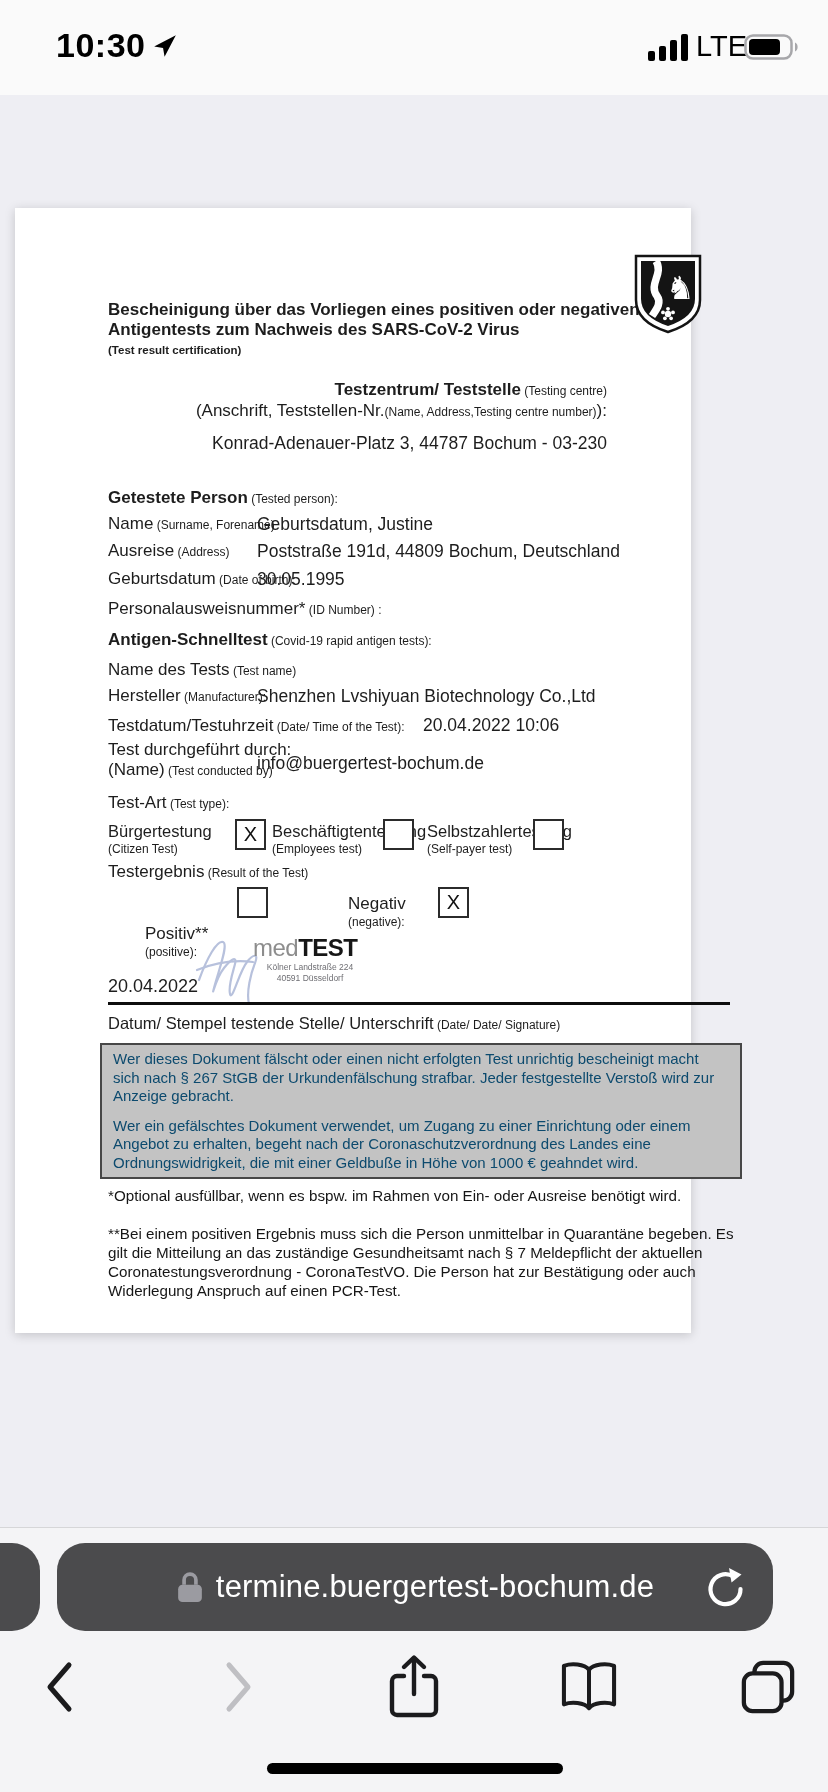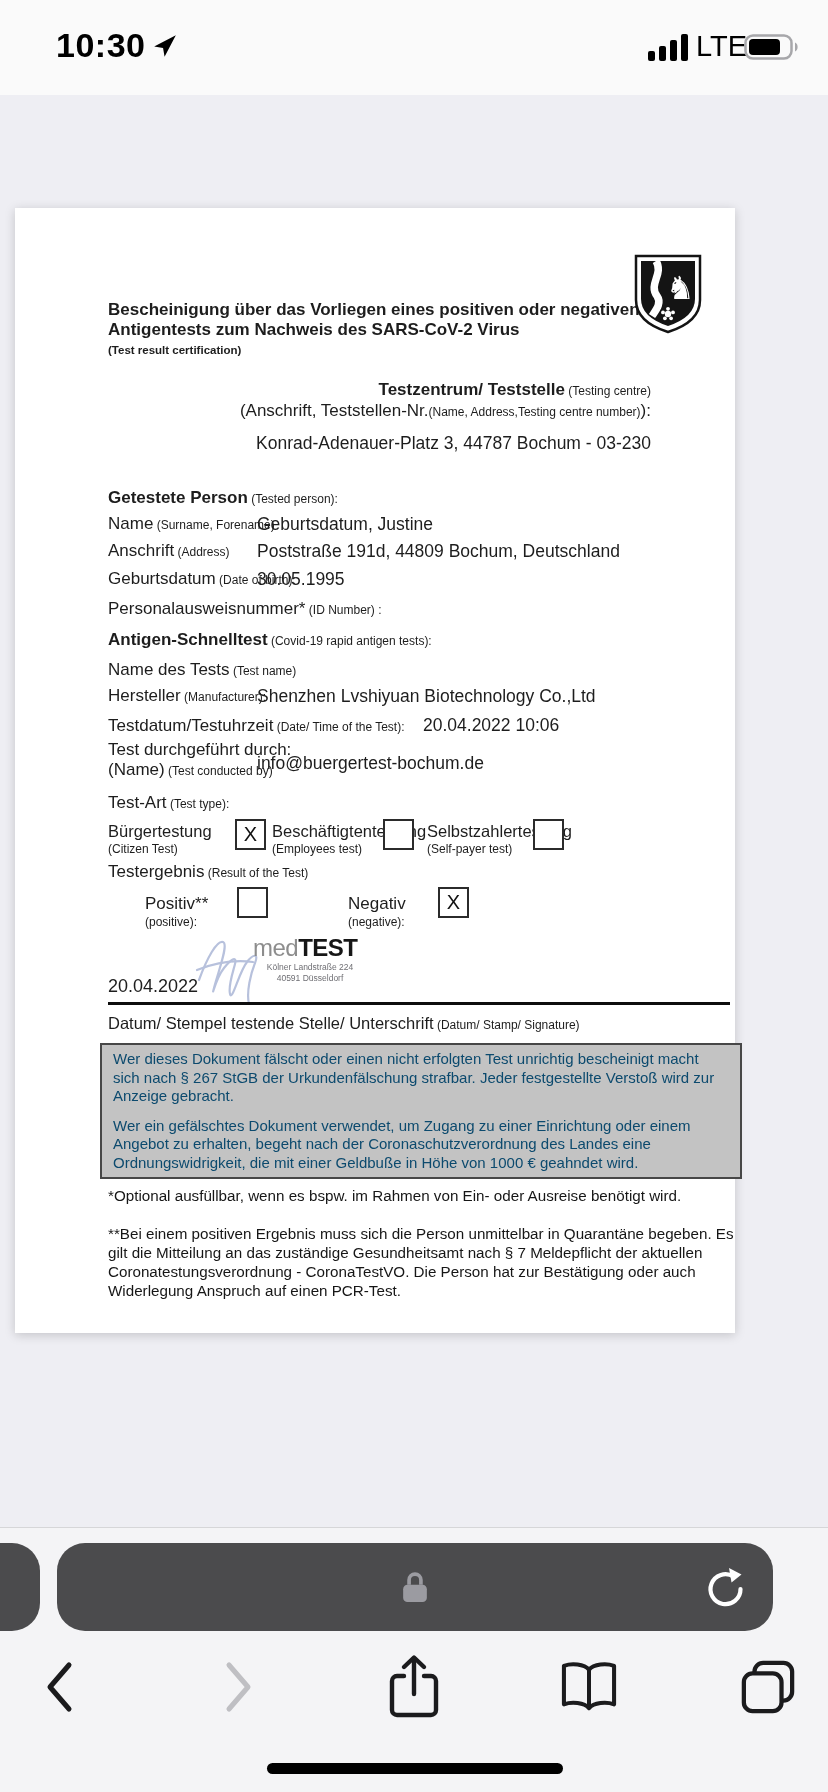--- a/index.html
+++ b/index.html
@@ -7,21 +7,21 @@
          font-family:"Liberation Sans","DejaVu Sans",sans-serif;overflow:hidden;}
   
   .statusbar{position:absolute;left:0;top:0;width:828px;height:95px;background:#fafafa;}
   .time{position:absolute;left:56px;top:26px;font-size:34px;font-weight:bold;color:#000;letter-spacing:.5px;}
   .loc-arrow{position:absolute;left:152px;top:33px;}
   .sig-bars{position:absolute;left:648px;top:34px;}
   .lte{position:absolute;left:696px;top:30px;font-size:29px;color:#000;}
   .battery{position:absolute;left:744px;top:34px;}
   
   .page{position:absolute;left:15px;top:208px;width:676px;height:1125px;background:#fff;
-        box-shadow:0 2px 10px rgba(0,0,0,.18);color:#1d1d1d;padding-left:44px;}
+        box-shadow:0 2px 10px rgba(0,0,0,.18);color:#1d1d1d;}
   .abs{position:absolute;}
   .b{font-weight:bold;}
   .sm{font-size:12px;}
   .lbl{font-size:17px;}
   .val{font-size:17.5px;}
   .row{position:absolute;left:93px;width:660px;white-space:nowrap;}
   .row .v{position:absolute;left:149px;top:0;font-size:17.5px;} 
   .title{left:93px;top:92px;font-size:17px;line-height:20px;}
   .title .sub{font-size:11.5px;}
   .tc{right:84px;top:172px;text-align:right;font-size:17px;line-height:19px;}
@@ -115,21 +115,21 @@
     </div>
 
     <div class="row" style="top:280px">
       <span class="b lbl">Getestete Person</span><span class="sm"> (Tested person):</span>
     </div>
     <div class="row" style="top:306px">
       <span class="lbl">Name</span><span class="sm"> (Surname, Forename)</span>
       <span class="v">Geburtsdatum, Justine</span>
     </div>
     <div class="row" style="top:333px">
-      <span class="lbl">Anschrift</span><span class="sm"> (Address)</span>
+      <span class="lbl">Ausreise</span><span class="sm"> (Address)</span>
       <span class="v">Poststraße 191d, 44809 Bochum, Deutschland</span>
     </div>
     <div class="row" style="top:361px">
       <span class="lbl">Geburtsdatum</span><span class="sm"> (Date of birth):</span>
       <span class="v">30.05.1995</span>
     </div>
     <div class="row" style="top:391px">
       <span class="lbl">Personalausweisnummer*</span><span class="sm"> (ID Number) :</span>
       <span class="v"></span>
     </div>
@@ -166,21 +166,21 @@
     </div>
     <div class="cb" style="left:368px;top:611px"><span></span></div>
     <div class="optlbl" style="left:412px;top:614px">
       <span>Selbstzahlertestung</span><span class="sm">(Self-payer test)</span>
     </div>
     <div class="cb" style="left:518px;top:611px"><span></span></div>
 
     <div class="row" style="top:654px">
       <span class="lbl">Testergebnis</span><span class="sm"> (Result of the Test)</span>
     </div>
-    <div class="optlbl" style="left:130px;top:686px">
+    <div class="optlbl" style="left:130px;top:716px">
       <span style="font-size:17px">Positiv**</span><span class="sm"> (positive):</span>
     </div>
     <div class="cb" style="left:222px;top:679px"><span></span></div>
     <div class="optlbl" style="left:333px;top:686px">
       <span style="font-size:17px">Negativ</span><span class="sm"> (negative):</span>
     </div>
     <div class="cb" style="left:423px;top:679px"><span>X</span></div>
 
     <span class="abs sig-svg">
       <svg width="95" height="84" viewBox="0 0 95 84">
@@ -193,21 +193,21 @@
     <div class="abs stamp-brand">
       <span class="med">med</span><span class="test">TEST</span>
     </div>
     <div class="abs stamp-addr">
       <div>Kölner Landstraße 224</div>
       <div>40591 Düsseldorf</div>
     </div>
     <div class="abs sigdate">20.04.2022</div>
     <div class="abs sigline"></div>
     <div class="abs caption">
-      <span>Datum/ Stempel testende Stelle/ Unterschrift</span><span class="sm"> (Datum/ Stamp/ Signature)</span>
+      <span>Datum/ Stempel testende Stelle/ Unterschrift</span><span class="sm"> (Date/ Date/ Signature)</span>
     </div>
 
     <div class="abs warnbox">
       <p>Wer dieses Dokument fälscht oder einen nicht erfolgten Test unrichtig bescheinigt macht sich nach § 267 StGB der Urkundenfälschung strafbar. Jeder festgestellte Verstoß wird zur Anzeige gebracht.</p>
       <p>Wer ein gefälschtes Dokument verwendet, um Zugang zu einer Einrichtung oder einem Angebot zu erhalten, begeht nach der Coronaschutzverordnung des Landes eine Ordnungswidrigkeit, die mit einer Geldbuße in Höhe von 1000 € geahndet wird.</p>
     </div>
 
     <div class="abs fn" style="top:978px">*Optional ausfüllbar, wenn es bspw. im Rahmen von Ein- oder Ausreise benötigt wird.</div>
     <div class="abs fn" style="top:1016px">**Bei einem positiven Ergebnis muss sich die Person unmittelbar in Quarantäne begeben. Es gilt die Mitteilung an das zuständige Gesundheitsamt nach § 7 Meldepflicht der aktuellen Coronatestungsverordnung - CoronaTestVO. Die Person hat zur Bestätigung oder auch Widerlegung Anspruch auf einen PCR-Test.</div>
   </div>
@@ -216,20 +216,21 @@
 
     <div class="pill stub"></div>
 
     <div class="pill main">
       <span>
         <svg width="28" height="36" viewBox="0 0 26 32" style="display:block">
           <rect x="2" y="14" width="22" height="16" rx="4" fill="#9b9ba1"></rect>
           <path d="M7.5 14 V9.5 a5.5 5.5 0 0 1 11 0 V14" fill="none" stroke="#9b9ba1" stroke-width="3.4"></path>
         </svg>
       </span>
+      <span class="url">termine.buergertest-bochum.de</span>
       <button class="reload">
         <svg width="46" height="46" viewBox="0 0 46 46">
           <path d="M30.5 11.5 A15 15 0 1 0 37.5 24" fill="none" stroke="#fff" stroke-width="4.2" stroke-linecap="round"></path>
           <path d="M26 3 L38.5 9.5 L28.5 17.5 Z" fill="#fff"></path>
         </svg>
       </button>
     </div>
 
     <button class="tb-btn" style="left:24px">
       <svg width="30" height="54" viewBox="0 0 30 54">

